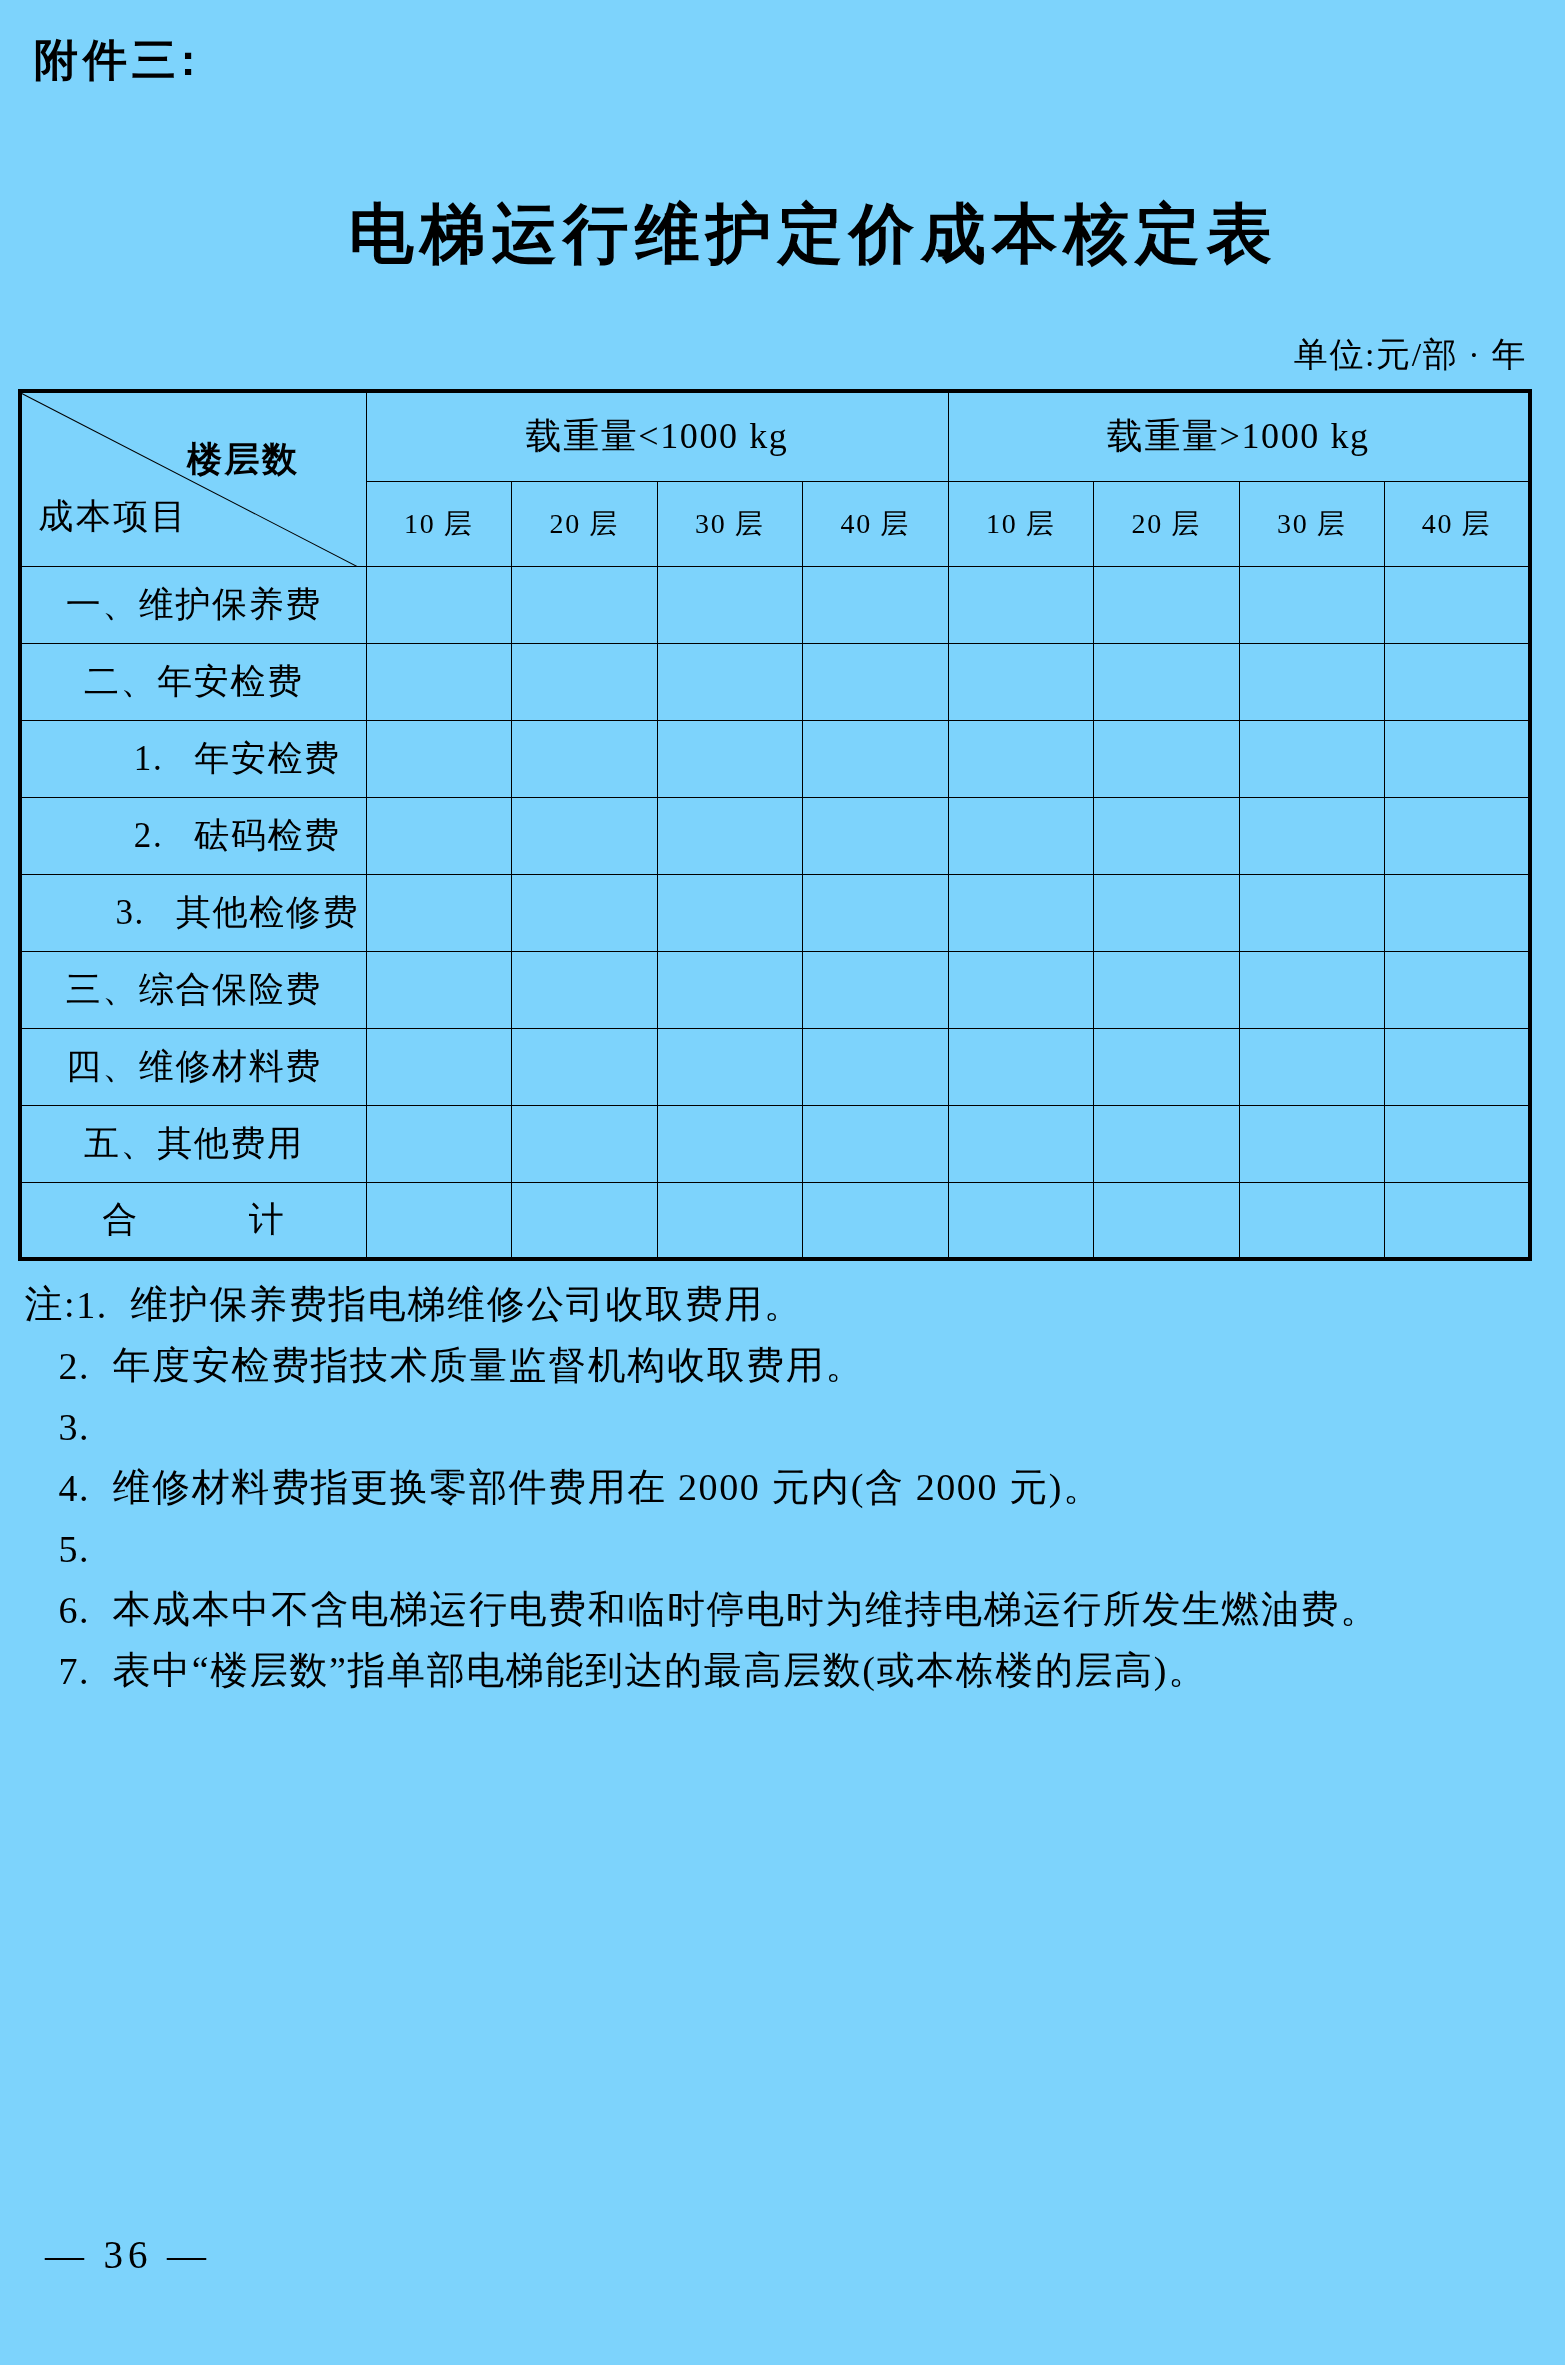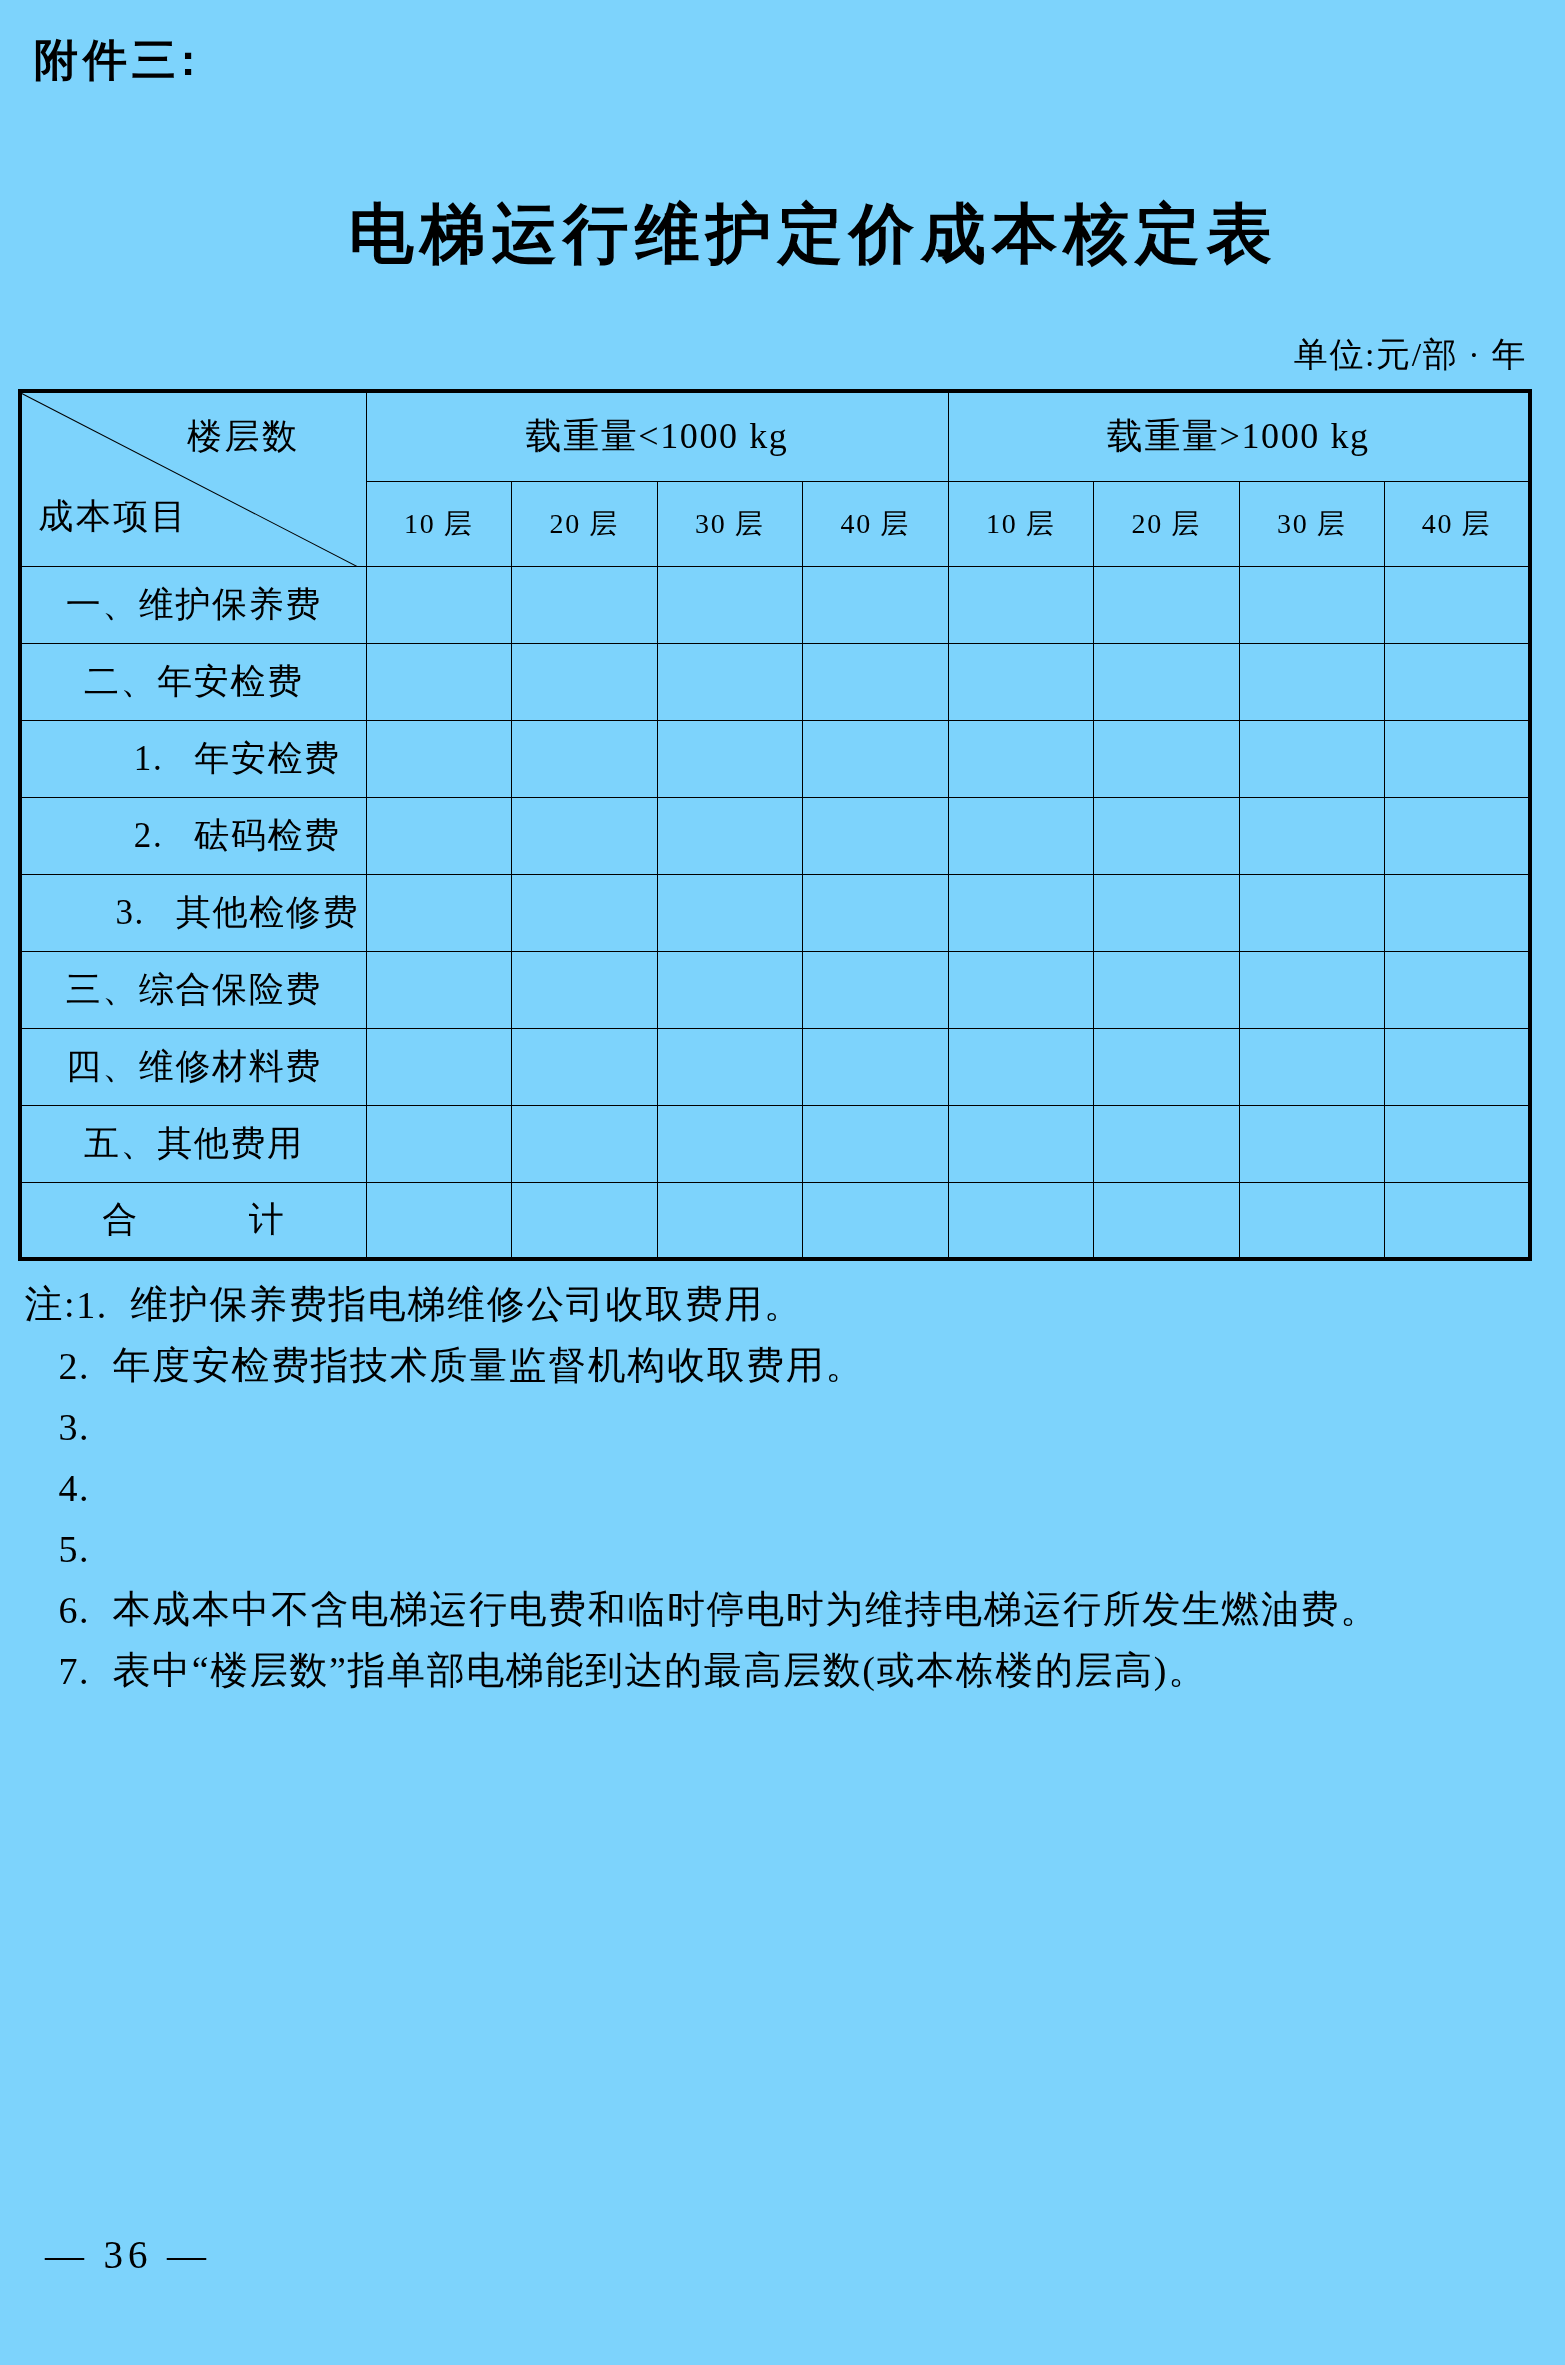--- a/index.html
+++ b/index.html
@@ -32,21 +32,21 @@
     font-size:35px;letter-spacing:1.6px;
   }
   table.cost-table td{border:1.6px solid #000;vertical-align:middle;text-align:center;padding:0;}
   col.c0{width:346px;}
   tr.group-row{height:90px;}
   tr.floors-row{height:85px;}
   tr.body-row{height:77px;}
   td.ghead{font-size:36px;}
   tr.floors-row td{font-size:28px;}
   td.corner{position:relative;overflow:hidden;}
-  .corner-top{position:absolute;top:20px;left:165px;letter-spacing:2.5px;}
+  .corner-top{position:absolute;top:43px;left:165px;letter-spacing:2.5px;font-weight:bold;}
   .corner-bottom{position:absolute;top:100px;left:16.3px;letter-spacing:2.5px;}
   .diag{
     position:absolute;left:0;top:0;width:386px;height:0;
     border-top:1.6px solid #000;
     transform:rotate(27.3deg);transform-origin:0 0;
   }
   td.label{text-align:left;padding-left:28px;white-space:pre;}
   td.label.sub{padding-left:87px;}
   td.label.total{text-align:center;padding-left:0;}
   .notes{position:absolute;left:24.5px;top:1274px;width:1518px;}
@@ -219,20 +219,21 @@
       <span class="nnum">2.</span>
       <span class="ntext">年度安检费指技术质量监督机构收取费用。</span>
     </div>
     <div class="note">
       <span class="nprefix"></span>
       <span class="nnum">3.</span>
     </div>
     <div class="note">
       <span class="nprefix"></span>
       <span class="nnum">4.</span>
+      <span class="ntext">维修材料费指更换零部件费用在 2000 元内(含 2000 元)。</span>
     </div>
     <div class="note">
       <span class="nprefix"></span>
       <span class="nnum">5.</span>
     </div>
     <div class="note">
       <span class="nprefix"></span>
       <span class="nnum">6.</span>
       <span class="ntext">本成本中不含电梯运行电费和临时停电时为维持电梯运行所发生燃油费。</span>
     </div>

